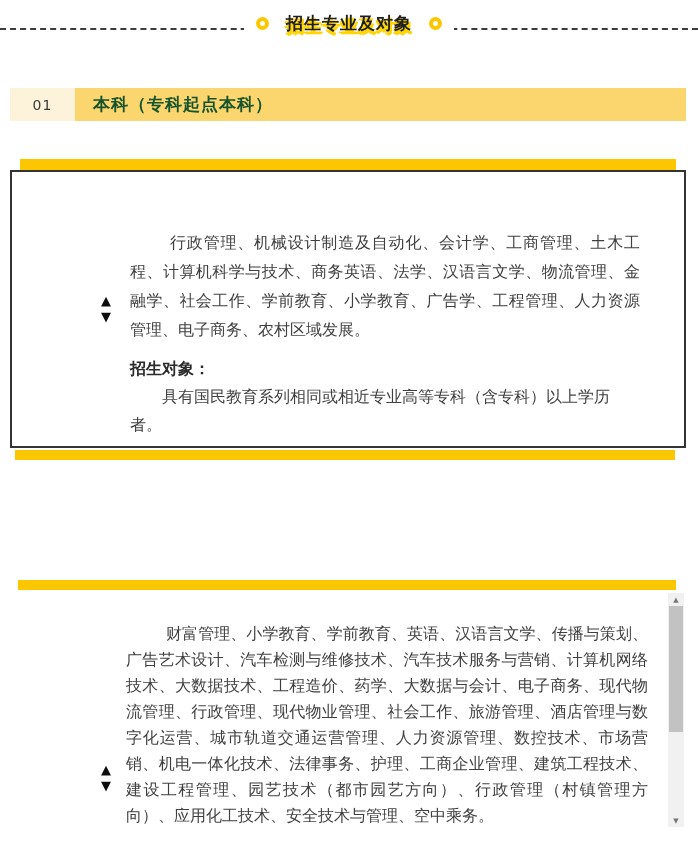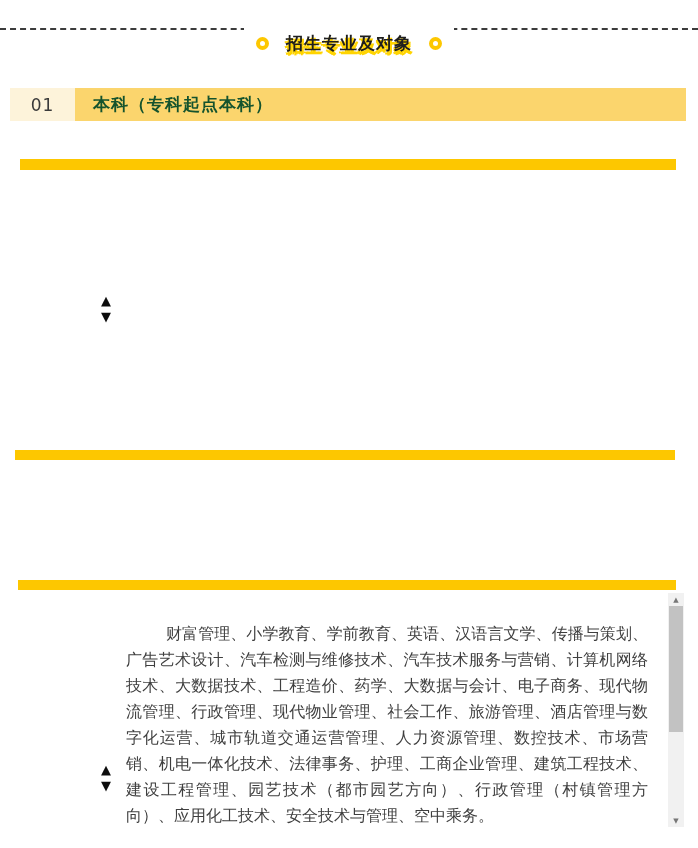--- a/index.html
+++ b/index.html
@@ -8,34 +8,34 @@
     width:698px; height:848px; position:relative; overflow:hidden;
     font-family:"DejaVu Sans","Liberation Sans",sans-serif;
     color:#3f3f3f;
   }
   .page { position:absolute; inset:0; background:#fff; }
 
   
   .dash-line { position:absolute; top:28px; left:0; width:698px; border-top:2px dashed #3c3c3c; }
   .title-wrap {
     position:absolute; top:6px; left:50%; transform:translateX(-50%);
-    background:#fff; padding:6px 12px; display:flex; align-items:center; gap:17px; z-index:2;margin-top:20px;
+    background:#fff; padding:6px 12px; display:flex; align-items:center; gap:17px; z-index:2;
   }
   .ring { width:13px; height:13px; border:4px solid #FDC700; border-radius:50%; background:#fff; flex:0 0 auto; }
   .main-title {
     font-size:17px; font-weight:900; color:#1e1e1e; letter-spacing:1px; white-space:nowrap;
     text-shadow:1px 4px 0 #FFD400, -1px 3px 0 #FFD400, 2px 3px 0 #FFD400;
   }
 
   
   .sec-header { position:absolute; left:10px; width:676px; height:33px; display:flex; }
   .sec-header.h1 { top:88px; }
   .sec-header.h2 { top:508px; }
   .sec-num {
-    width:65px; background:#FDF3DA; color:#3a3a3a; font-size:17px;
+    width:65px; background:#FDF3DA; color:#3a3a3a; font-size:14px;
     display:flex; align-items:center; justify-content:center; letter-spacing:1px;
   }
   .sec-bar {
     flex:1; background:#FBD56D; color:#14532d; font-weight:bold; font-size:17px;
     display:flex; align-items:center; padding-left:18px; letter-spacing:1px;
   }
 
   
   .ybar { position:absolute; background:#FDC700; height:11px; }
   .ybar.b1-top    { top:159px; left:20px;  width:656px; }
@@ -96,20 +96,27 @@
   </div>
 
   <div class="sec-header h1">
     <div class="sec-num">01</div>
     <div class="sec-bar">本科（专科起点本科）</div>
   </div>
 
   <div class="ybar b1-top"></div>
   <div class="ybar b1-bottom"></div>
 
+  <div class="panel1">
+    <div class="panel1-inner">
+      <p class="majors-text">行政管理、机械设计制造及自动化、会计学、工商管理、土木工程、计算机科学与技术、商务英语、法学、汉语言文学、物流管理、金融学、社会工作、学前教育、小学教育、广告学、工程管理、人力资源管理、电子商务、农村区域发展。</p>
+      <p class="target-label">招生对象：</p>
+      <p class="target-text">具有国民教育系列相同或相近专业高等专科（含专科）以上学历者。</p>
+    </div>
+  </div>
 
   <div class="udarrows a1">
     <span>▲</span>
     <span>▼</span>
   </div>
 
 
   <div class="ybar b2-top"></div>
   <div class="ybar b2-bottom"></div>
 

